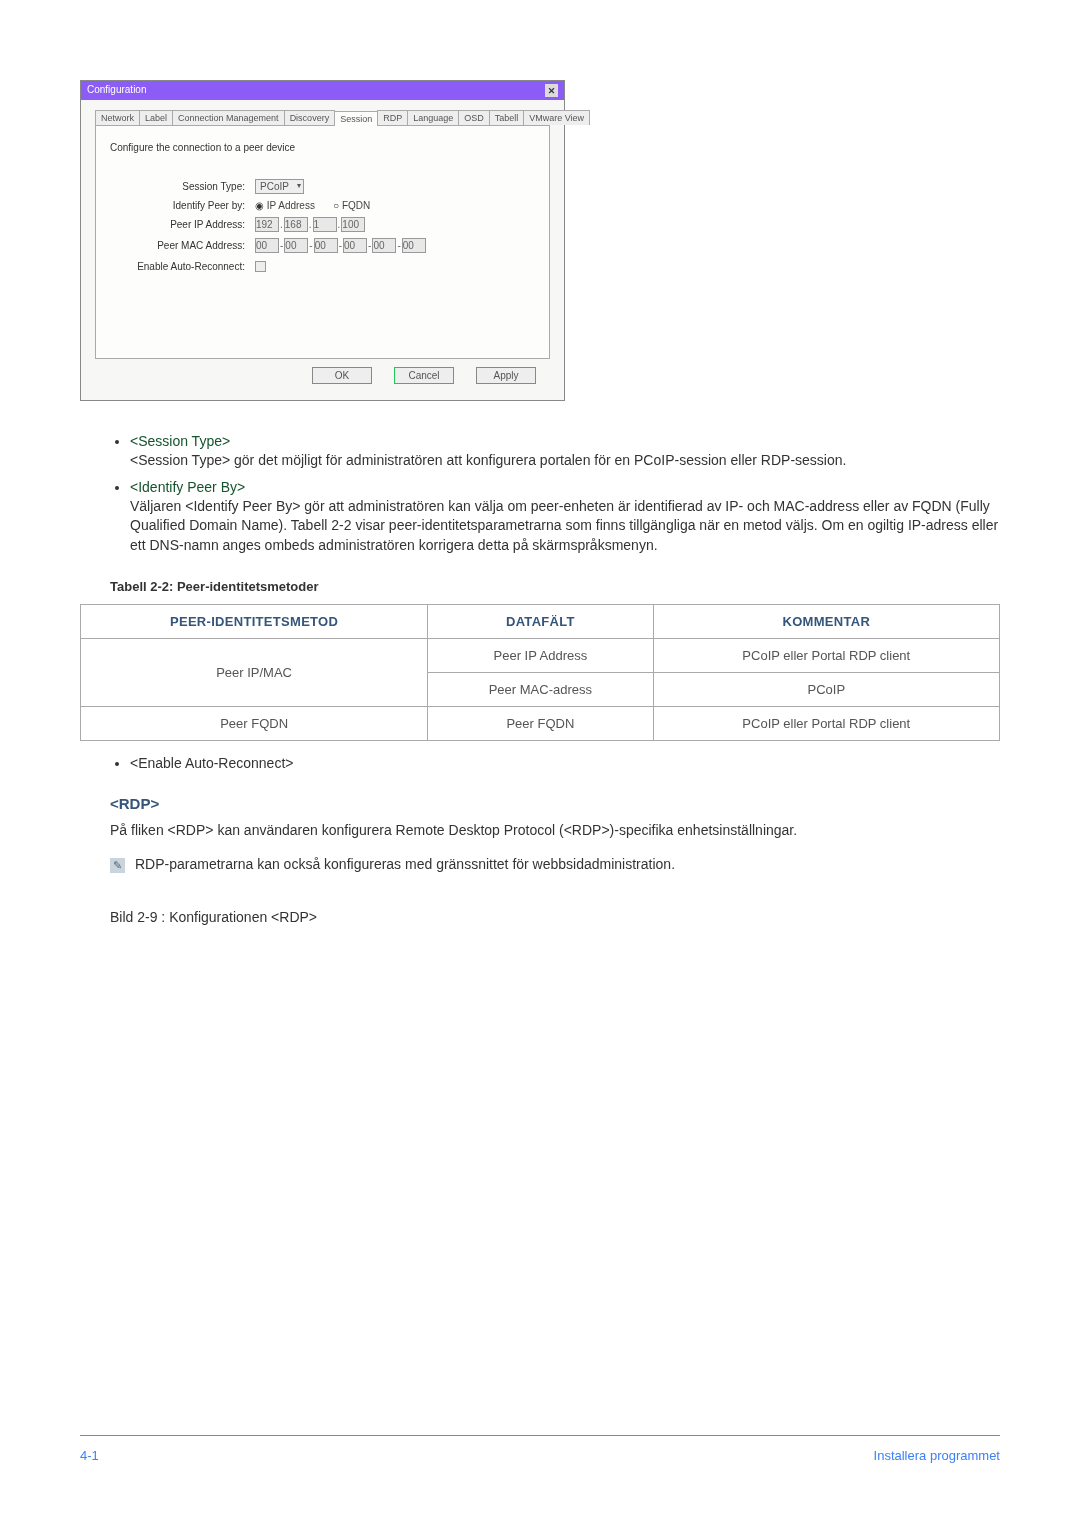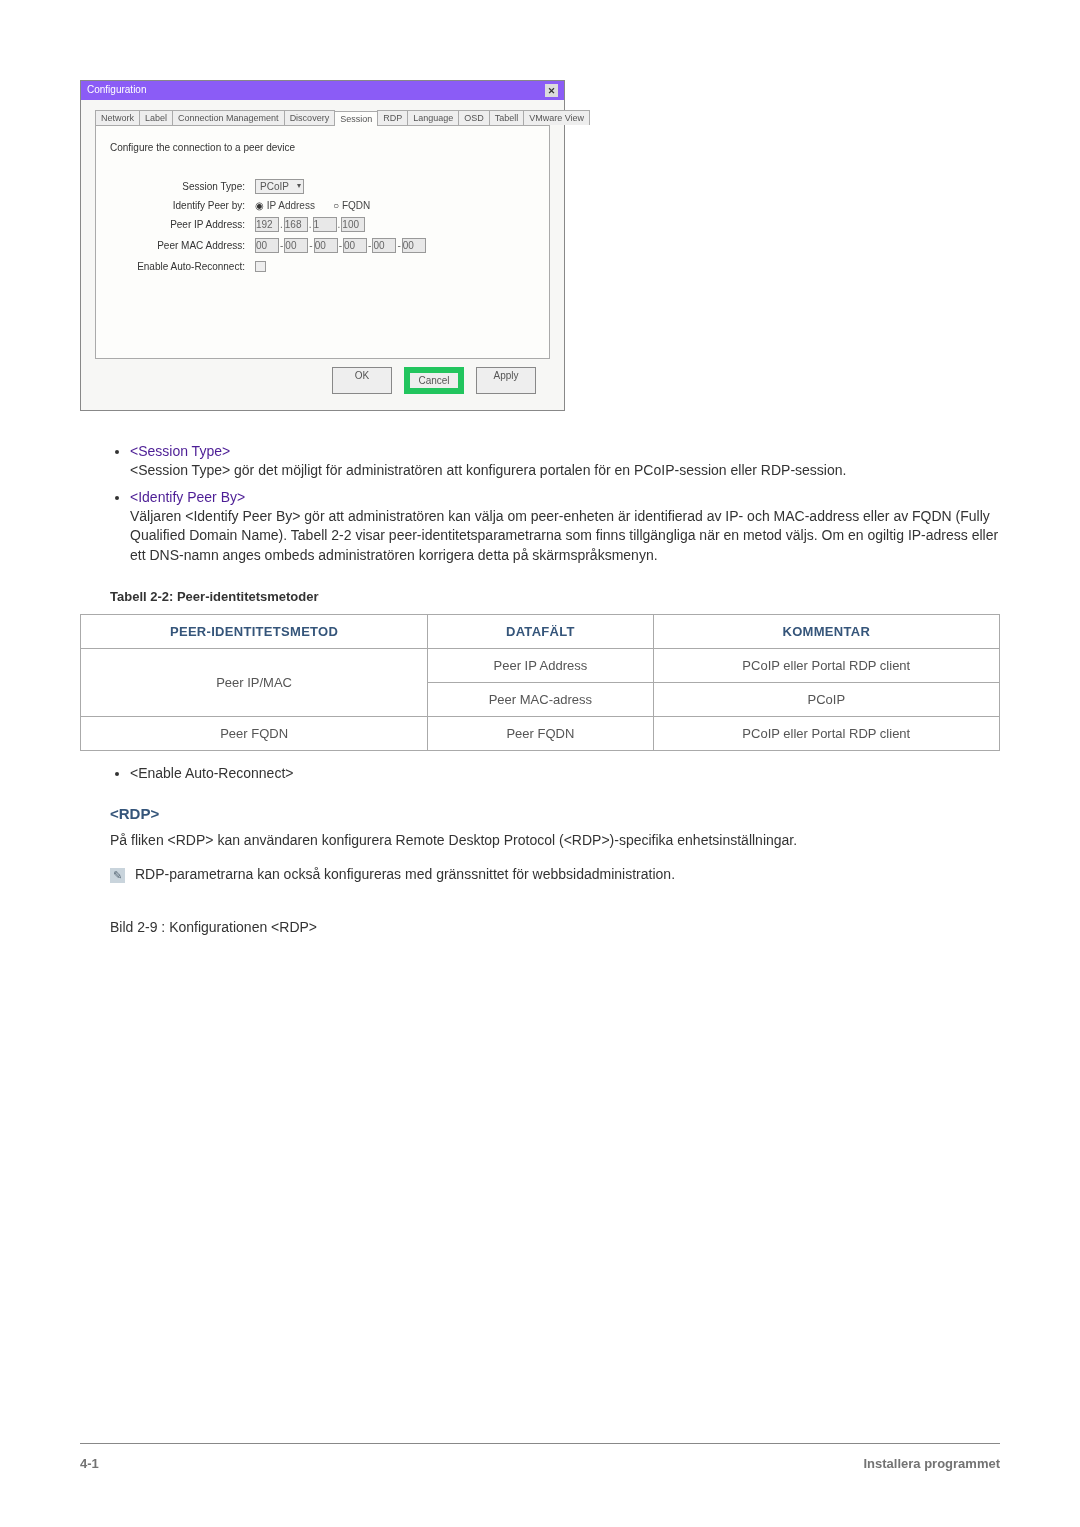--- a/index.html
+++ b/index.html
@@ -99,38 +99,38 @@
   .ip-dot, .mac-dash { margin: 0 1px; color: #666; font-size: 10px; }
   .chk {
     width: 11px; height: 11px;
     border: 1px solid #999;
     display: inline-block;
     background: #eee;
   }
   .dialog-buttons {
     display: flex;
     justify-content: flex-end;
-    gap: 12px;
+    gap: 22px;
     padding: 8px 14px 10px 0;
   }
   .dlg-btn {
     border: 1px solid #888;
     background: #eee;
     padding: 2px 0;
     font-size: 10px;
     width: 60px;
     text-align: center;
     color: #555;
   }
-  .dlg-btn.default { border: 6px solid #22c55e; }
+  .dlg-btn.default { border: 1px solid #22c55e; }
 
   
   .top-list { list-style: disc; margin-left: 50px; margin-bottom: 24px; }
   .top-list > li { margin-bottom: 8px; font-size: 14px; }
-  .top-list > li > .li-title { color: #4c1d95; margin-top: 40px; }
+  .top-list > li > .li-title { color: #14532d; margin-top: 40px; }
   .top-list > li > .li-desc { display: block; margin-top: 2px; color: #333; line-height: 1.4; }
 
   .table-caption { font-weight: bold; margin: 14px 0 10px 30px; font-size: 13px; }
 
   table.peer {
     width: 100%;
     border-collapse: collapse;
     font-size: 13px;
     margin-bottom: 14px;
   }
@@ -170,30 +170,29 @@
     align-items: center;
     justify-content: center;
     color: #5a6a78;
     font-size: 11px;
   }
 
   .figure-caption { margin: 0 0 0 30px; font-size: 14px; color: #333; }
 
   .footer {
     position: absolute;
-    bottom: 56px;
+    bottom: 64px;
     left: 80px;
     right: 80px;
     border-top: 1px solid #888;
     padding-top: 12px;
     display: flex;
     justify-content: space-between;
     font-size: 13px;
-    color: #737373;
-    font-weight: bold;
+    color: #3b82f6;
   }
 </style>
 </head>
 <body>
 
 <div class="dialog">
   <div class="dialog-title">
     <span>Configuration</span>
     <span class="dialog-close">✕</span>
   </div>

